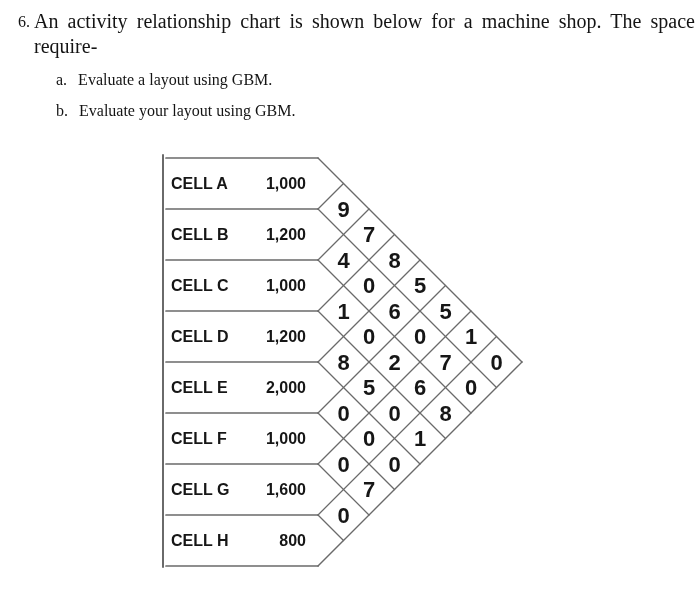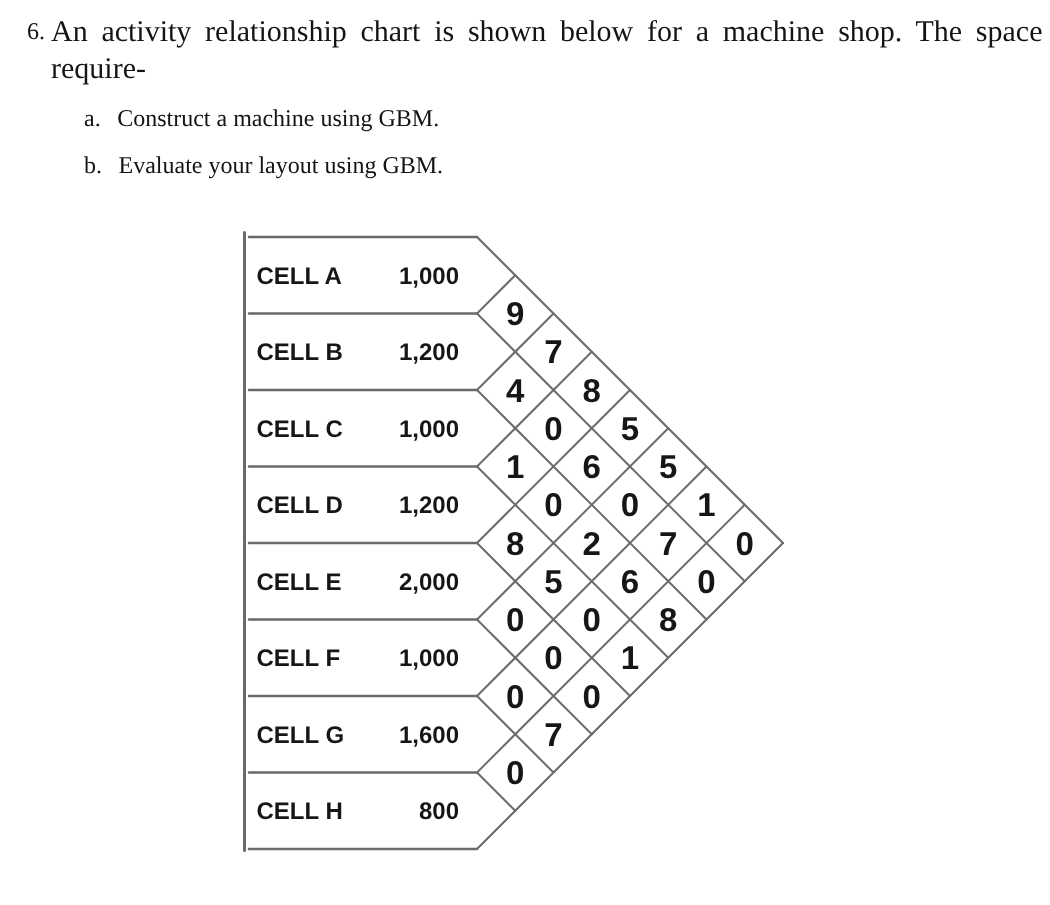--- a/index.html
+++ b/index.html
@@ -38,21 +38,21 @@
 </head>
 <body>
 
 <div class="pnum">6.</div>
 
 <div class="stmt">
   <div class="l1">An activity relationship chart is shown below for a machine shop. The space require-</div>
 </div>
 
 <div class="subtask" id="subtask-a">
-  <span class="mk">a.</span><span>Construct a machine using GBM.</span>
+  <span class="mk">a.</span><span>Evaluate a layout using GBM.</span>
 </div>
 <div class="subtask" id="subtask-b">
   <span class="mk">b.</span><span>Evaluate your layout using GBM.</span>
 </div>
 
 <svg id="rel-chart" width="700" height="603" viewBox="0 0 700 603">
     <line x1="163" y1="155" x2="163" y2="567" stroke="#6a6a6a" stroke-width="2" stroke-linecap="round"></line>
     <line x1="166" y1="158" x2="318" y2="158" stroke="#6a6a6a" stroke-width="1.7" stroke-linecap="round"></line>
     <line x1="166" y1="209" x2="318" y2="209" stroke="#6a6a6a" stroke-width="1.7" stroke-linecap="round"></line>
     <line x1="166" y1="260" x2="318" y2="260" stroke="#6a6a6a" stroke-width="1.7" stroke-linecap="round"></line>

